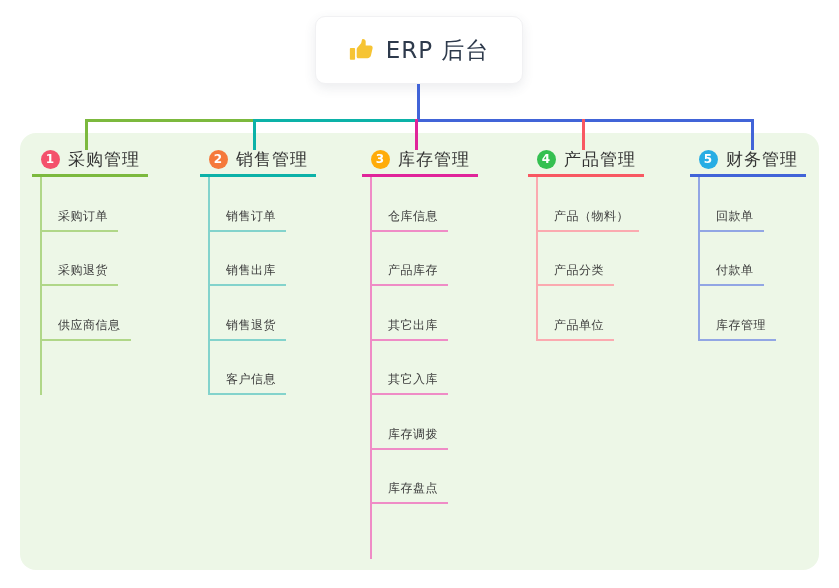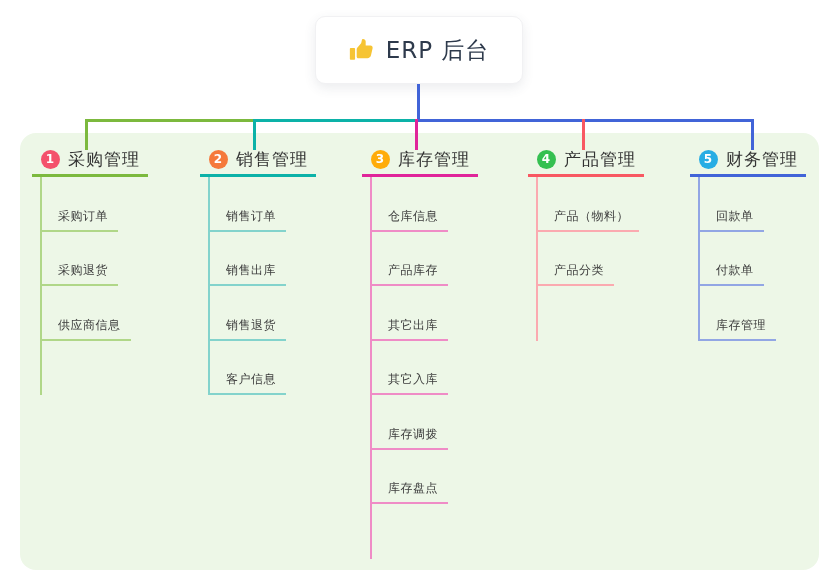--- a/index.html
+++ b/index.html
@@ -150,20 +150,23 @@
           <span>产品管理</span>
         </div>
         <div class="spine" style="height: 163.5px;"></div>
         <div class="rows">
           <div class="row">
             <div class="child">产品（物料）</div>
           </div>
           <div class="row">
             <div class="child">产品分类</div>
           </div>
+          <div class="row">
+            <div class="child">产品单位</div>
+          </div>
         </div>
       </div>
       <div class="branch" style="left: 690px; --main: #4164d8; --light: #92a6e4; --badge: #27ade4;">
         <div class="branch-title">
           <span class="badge">5</span>
           <span>财务管理</span>
         </div>
         <div class="spine" style="height: 163.5px;"></div>
         <div class="rows">
           <div class="row">

